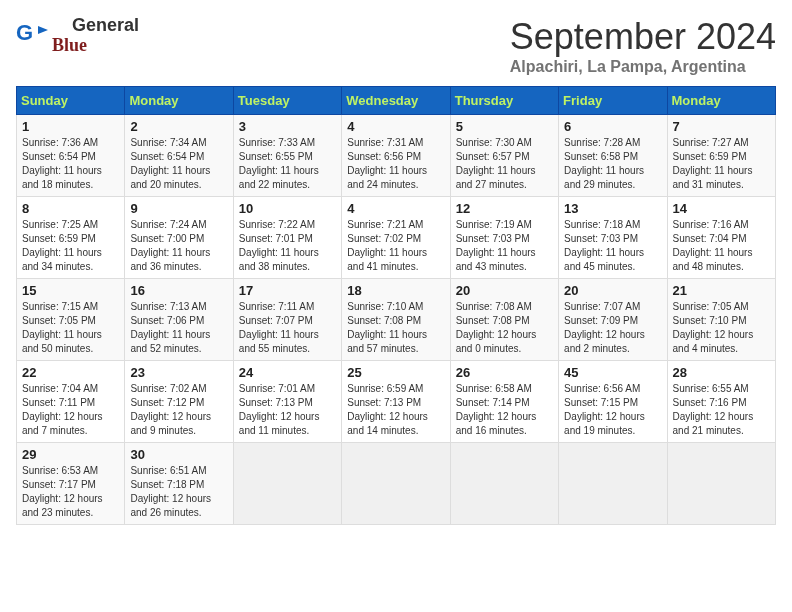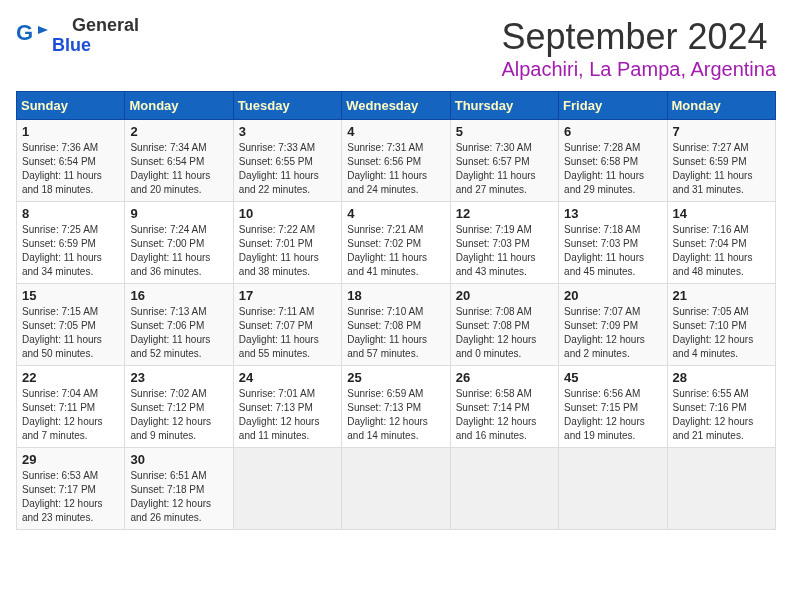--- a/index.html
+++ b/index.html
@@ -19,45 +19,46 @@
     .logo {
       display: flex;
       align-items: center;
     }
     .logo-text {
       font-size: 18px;
       font-weight: bold;
       line-height: 1.1;
     }
     .logo-text span.general { color: #333; margin-left: 20px; }
-    .logo-text span.blue { color: #1d4ed8; }
+    .logo-text span.blue { color: #7f1d1d; font-family: Liberation Serif, serif; }
     .logo-icon {
       width: 32px;
       height: 32px;
       margin-right: 4px;
     }
     .title-block {
     }
     .month-title {
       font-size: 36px;
       font-weight: normal;
       color: #333;
     }
     .subtitle {
-      font-size: 20px;
-      color: #a21caf;
+      font-size: 16px;
+      color: #737373;
+      font-weight: bold;
     }
     .calendar {
       width: 100%;
       border-collapse: collapse;
       font-size: 11px;
     }
     .calendar thead th {
       background-color: #1565c0;
-      color: #fef9c3;
+      color: #bef264;
       padding: 6px 4px;
       text-align: left;
       font-size: 13px;
       font-weight: bold;
       border: 1px solid #0d47a1;
     }
     .calendar tbody td {
       vertical-align: top;
       border: 1px solid #ddd;
       padding: 4px 5px;

